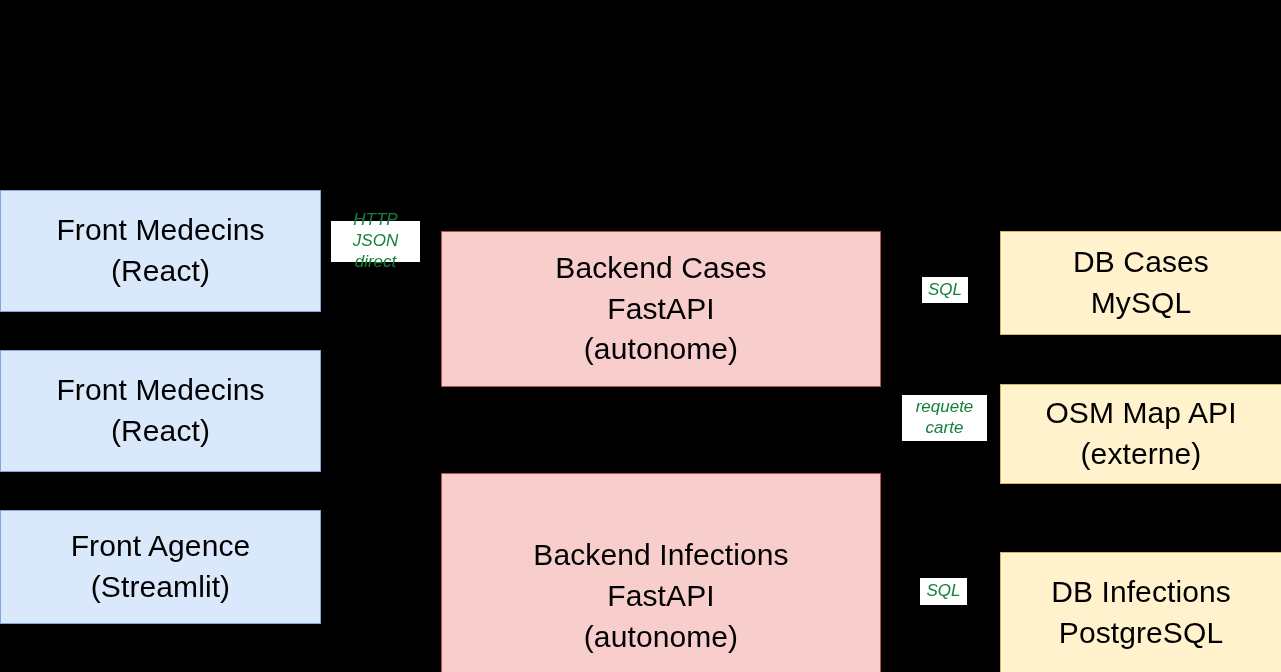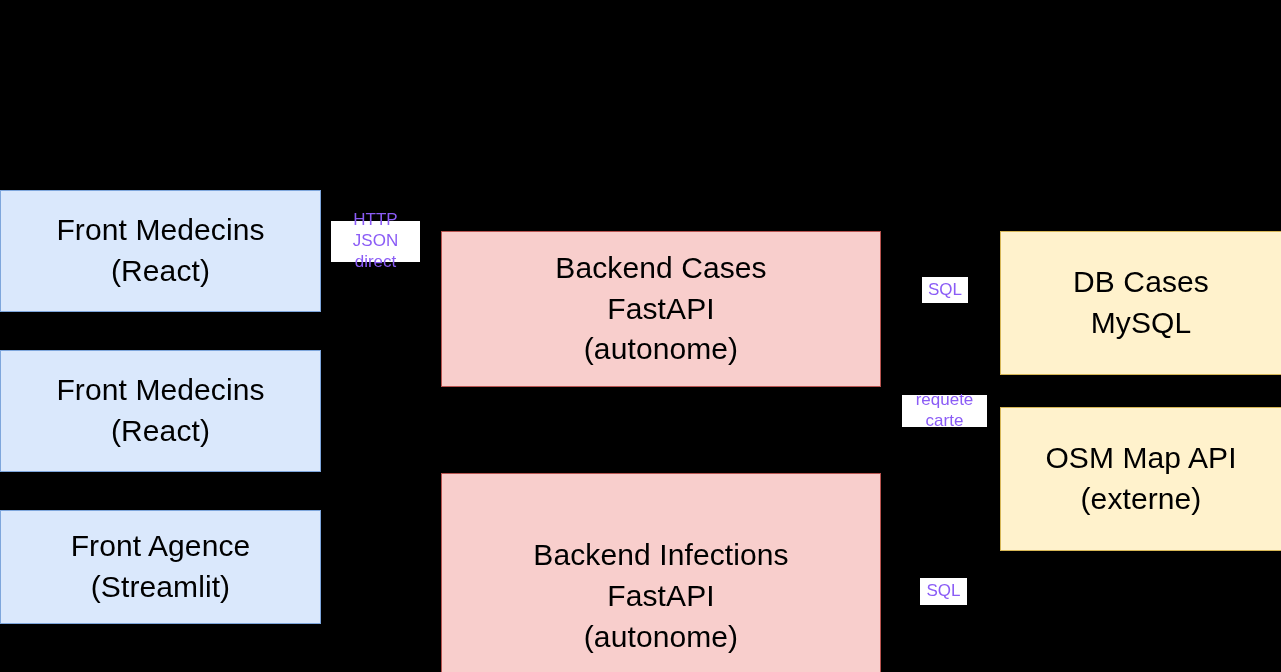--- a/index.html
+++ b/index.html
@@ -49,29 +49,30 @@
   .node-datastore {
     background: #fff2cc;
     border-color: #d6b656;
   }
 
   
   .edge-label {
     position: absolute;
     box-sizing: border-box;
     background: #ffffff;
-    color: #8b5cf6;
+    color: #15803d;
     font-size: 17px;
     line-height: 1.22;
     text-align: center;
     display: flex;
     align-items: center;
     justify-content: center;
     white-space: pre-line;
     padding: 0 1px;
+    font-style: italic;
   }
 </style>
 </head>
 <body>
 
 <div id="canvas">
 
   <div class="node node-frontend" id="front-medecins-1" style="left: 0px; top: 190px; width: 321px; height: 122px;">Front Medecins
 (React)</div>
 
@@ -82,30 +83,32 @@
 (Streamlit)</div>
 
   <div class="node node-backend" id="backend-cases" style="left: 441px; top: 231px; width: 440px; height: 156px;">Backend Cases
 FastAPI
 (autonome)</div>
 
   <div class="node node-backend" id="backend-infections" style="left: 441px; top: 473px; width: 440px; height: 247px;">Backend Infections
 FastAPI
 (autonome)</div>
 
-  <div class="node node-datastore" id="db-cases" style="left: 1000px; top: 231px; width: 282px; height: 144px;">DB Cases
+  <div class="node node-datastore" id="db-cases" style="left: 1000px; top: 231px; width: 282px; height: 104px;">DB Cases
 MySQL</div>
 
-  <div class="node node-datastore" id="osm-map-api" style="left: 1000px; top: 407px; width: 282px; height: 144px;">OSM Map API
+  <div class="node node-datastore" id="osm-map-api" style="left: 1000px; top: 384px; width: 282px; height: 100px;">OSM Map API
 (externe)</div>
 
+  <div class="node node-datastore" id="db-infections" style="left: 1000px; top: 552px; width: 282px; height: 121px;">DB Infections
+PostgreSQL</div>
 
   <div class="edge-label" id="http-json-direct" style="left: 331px; top: 221px; width: 89px; height: 41px;">HTTP JSON
 direct</div>
 
   <div class="edge-label" id="sql-cases" style="left: 922px; top: 277px; width: 46px; height: 26px;">SQL</div>
 
-  <div class="edge-label" id="requete-carte" style="left: 902px; top: 395px; width: 85px; height: 32px;">requete
+  <div class="edge-label" id="requete-carte" style="left: 902px; top: 395px; width: 85px; height: 46px;">requete
 carte</div>
 
   <div class="edge-label" id="sql-infections" style="left: 920px; top: 578px; width: 47px; height: 27px;">SQL</div>
 
 </div>
 
 </body></html>

